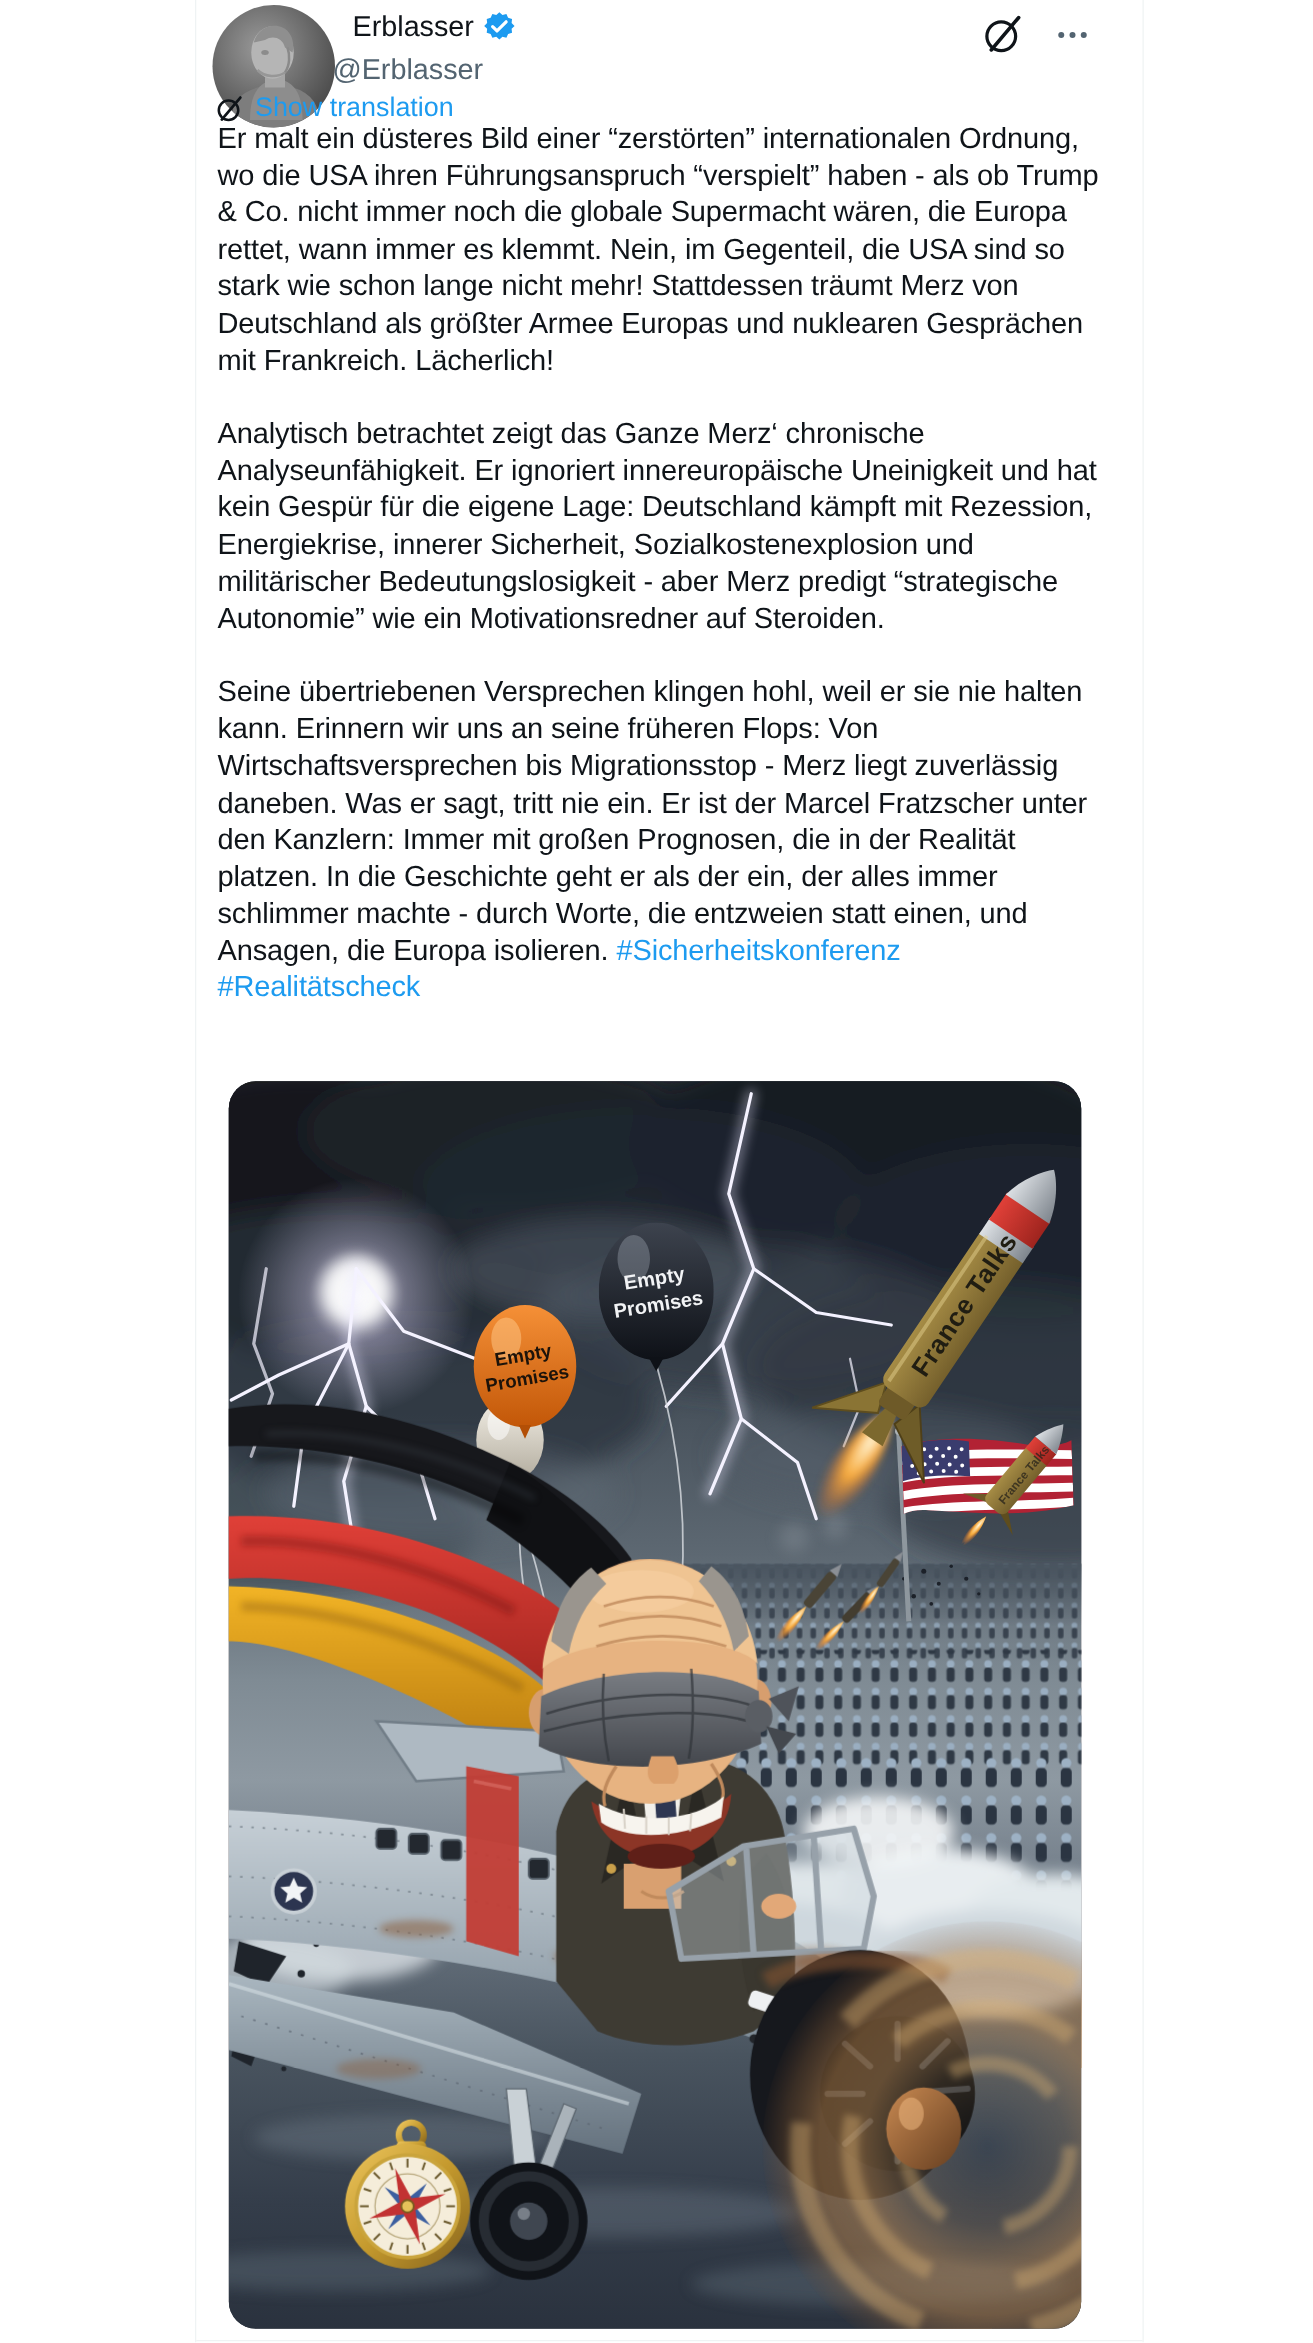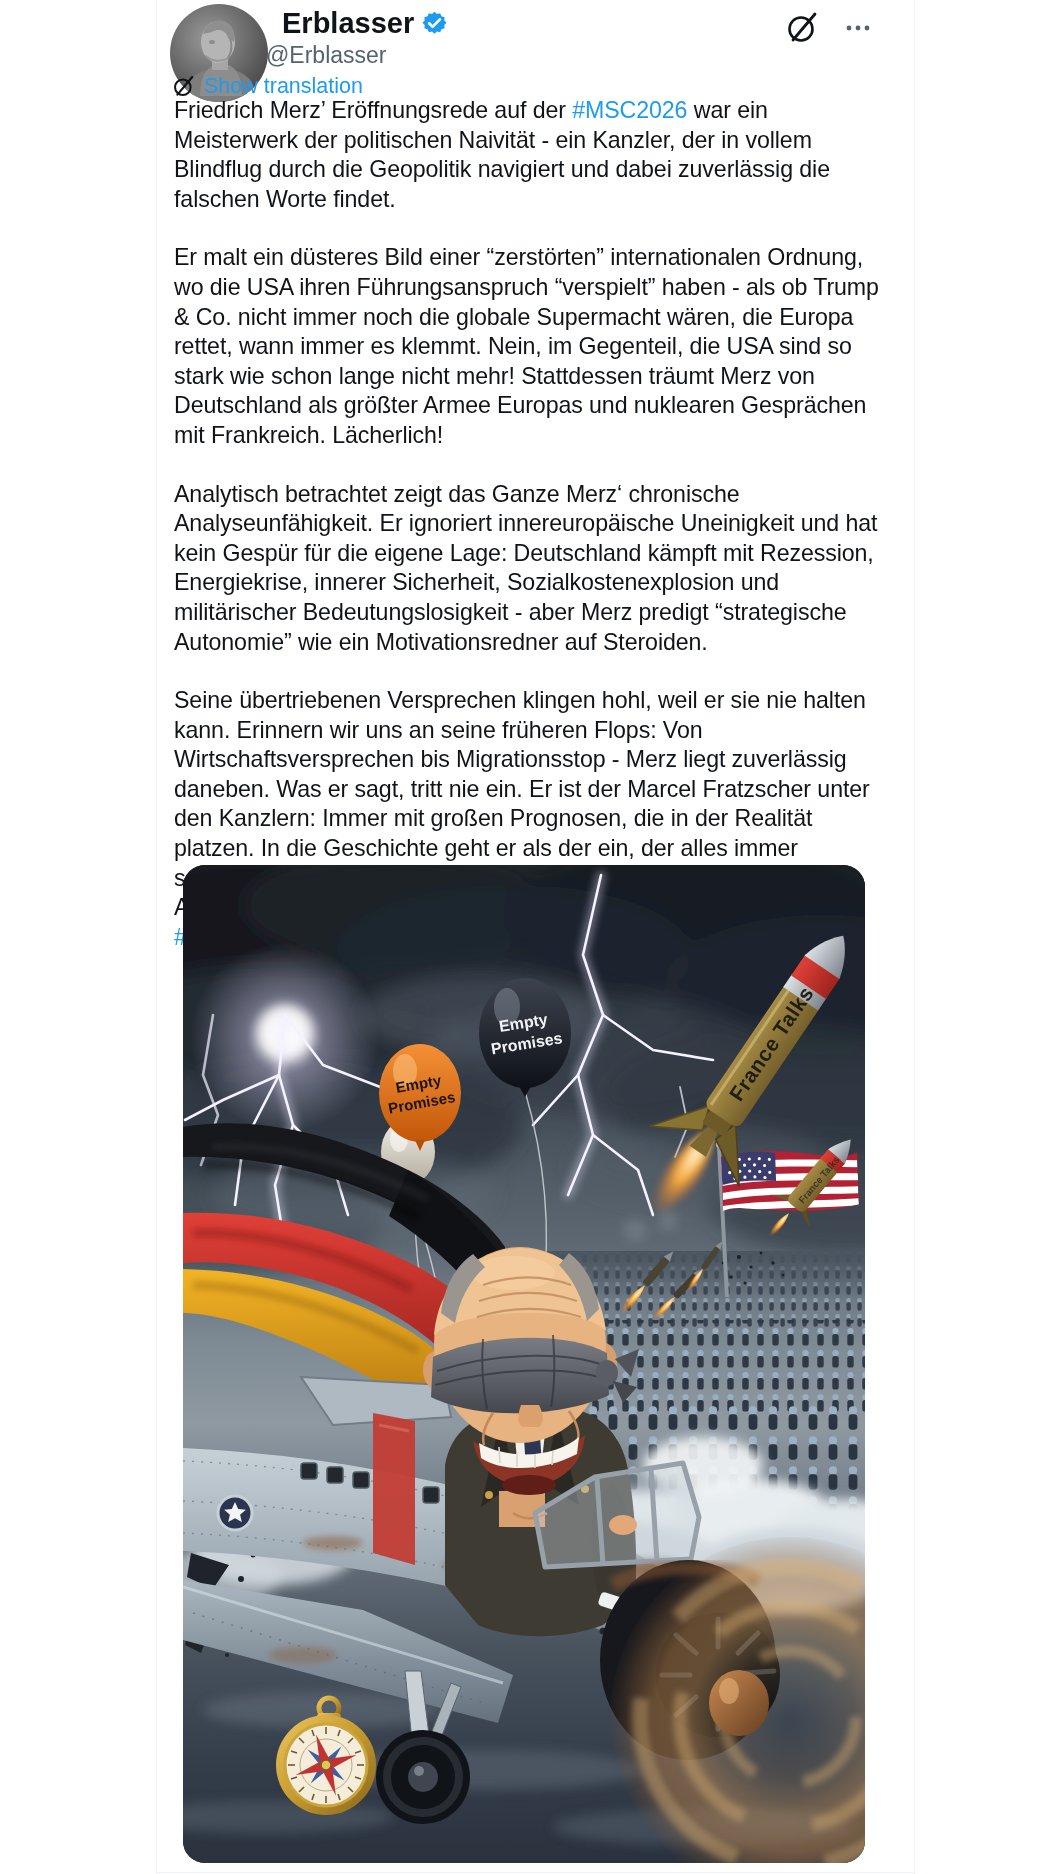--- a/index.html
+++ b/index.html
@@ -8,25 +8,25 @@
     background:#ffffff;font-family:"Liberation Sans",sans-serif;
     -webkit-font-smoothing:antialiased;
   }
   .col-border{position:absolute;top:0;bottom:0;width:1px;background:#eff3f4;}
   .avatar{
     position:absolute;left:170px;top:4px;width:98px;height:98px;border-radius:50%;
     overflow:hidden;background:radial-gradient(circle at 40% 35%,#9a9a9a,#5c5c5c 60%,#353535);
     cursor:pointer;
   }
   .name-row{position:absolute;left:282px;top:8px;display:flex;align-items:center;gap:7px;cursor:pointer;}
-  .display-name{font-size:29px;font-weight:700;color:#0f1419;line-height:1.1;}
+  .display-name{font-size:23px;font-weight:400;color:#0f1419;line-height:1.1;}
   .handle{position:absolute;left:266px;top:42px;font-size:23px;color:#536471;line-height:1.2;}
   .top-icons{position:absolute;left:782px;top:8px;display:flex;align-items:center;gap:16px;}
   .icon-btn{width:40px;height:40px;display:flex;align-items:center;justify-content:center;cursor:pointer;border-radius:50%;}
-  .translate-row{position:absolute;left:172px;top:74px;display:flex;align-items:center;gap:9px;cursor:pointer;}
+  .translate-row{position:absolute;left:172px;top:74px;display:flex;align-items:flex-end;gap:9px;cursor:pointer;}
   .translate-label{font-size:21.5px;color:#1d9bf0;}
   .tweet-text{
     position:absolute;left:174px;top:96px;width:708px;
     font-size:23.2px;line-height:29.6px;color:#0f1419;letter-spacing:-0.1px;
   }
   .tweet-text p{margin:0 0 29px 0;}
   .tweet-text .hashtag{color:#1d9bf0;cursor:pointer;}
   .media{
     position:absolute;left:183px;top:865px;width:682px;height:998px;
     border-radius:22px;overflow:hidden;cursor:pointer;
@@ -87,21 +87,20 @@
   <span style="display:inline-flex">
     <svg width="23" height="23" viewBox="0 0 34 34">
       <circle cx="16" cy="18" r="11.5" stroke="#0f1419" stroke-width="3" fill="none"></circle>
       <line x1="8" y1="29" x2="30" y2="3" stroke="#0f1419" stroke-width="3.2" stroke-linecap="round"></line>
     </svg>
   </span>
   <span class="translate-label">Show translation</span>
 </div>
 
 <div class="tweet-text">
-    <p><span>Friedrich Merz’ Eröffnungsrede auf der </span><span class="hashtag">#MSC2026</span><span> war ein Meisterwerk der politischen Naivität - ein Kanzler, der in vollem Blindflug durch die Geopolitik navigiert und dabei zuverlässig die falschen Worte findet.</span></p>
     <p><span>Er malt ein düsteres Bild einer “zerstörten” internationalen Ordnung, wo die USA ihren Führungsanspruch “verspielt” haben - als ob Trump &amp; Co. nicht immer noch die globale Supermacht wären, die Europa rettet, wann immer es klemmt. Nein, im Gegenteil, die USA sind so stark wie schon lange nicht mehr! Stattdessen träumt Merz von Deutschland als größter Armee Europas und nuklearen Gesprächen mit Frankreich. Lächerlich!</span></p>
     <p><span>Analytisch betrachtet zeigt das Ganze Merz‘ chronische Analyseunfähigkeit. Er ignoriert innereuropäische Uneinigkeit und hat kein Gespür für die eigene Lage: Deutschland kämpft mit Rezession, Energiekrise, innerer Sicherheit, Sozialkostenexplosion und militärischer Bedeutungslosigkeit - aber Merz predigt “strategische Autonomie” wie ein Motivationsredner auf Steroiden.</span></p>
     <p><span>Seine übertriebenen Versprechen klingen hohl, weil er sie nie halten kann. Erinnern wir uns an seine früheren Flops: Von Wirtschaftsversprechen bis Migrationsstop - Merz liegt zuverlässig daneben. Was er sagt, tritt nie ein. Er ist der Marcel Fratzscher unter den Kanzlern: Immer mit großen Prognosen, die in der Realität platzen. In die Geschichte geht er als der ein, der alles immer schlimmer machte - durch Worte, die entzweien statt einen, und Ansagen, die Europa isolieren. </span><span class="hashtag">#Sicherheitskonferenz</span><span> </span><span class="hashtag">#Realitätscheck</span></p>
   </div>
 
 <div class="media">
 <svg width="682" height="998" viewBox="0 0 682 998">
   <defs>
     <linearGradient id="sky" x1="0" y1="0" x2="0" y2="1">
       <stop offset="0" stop-color="#262b33"></stop>

